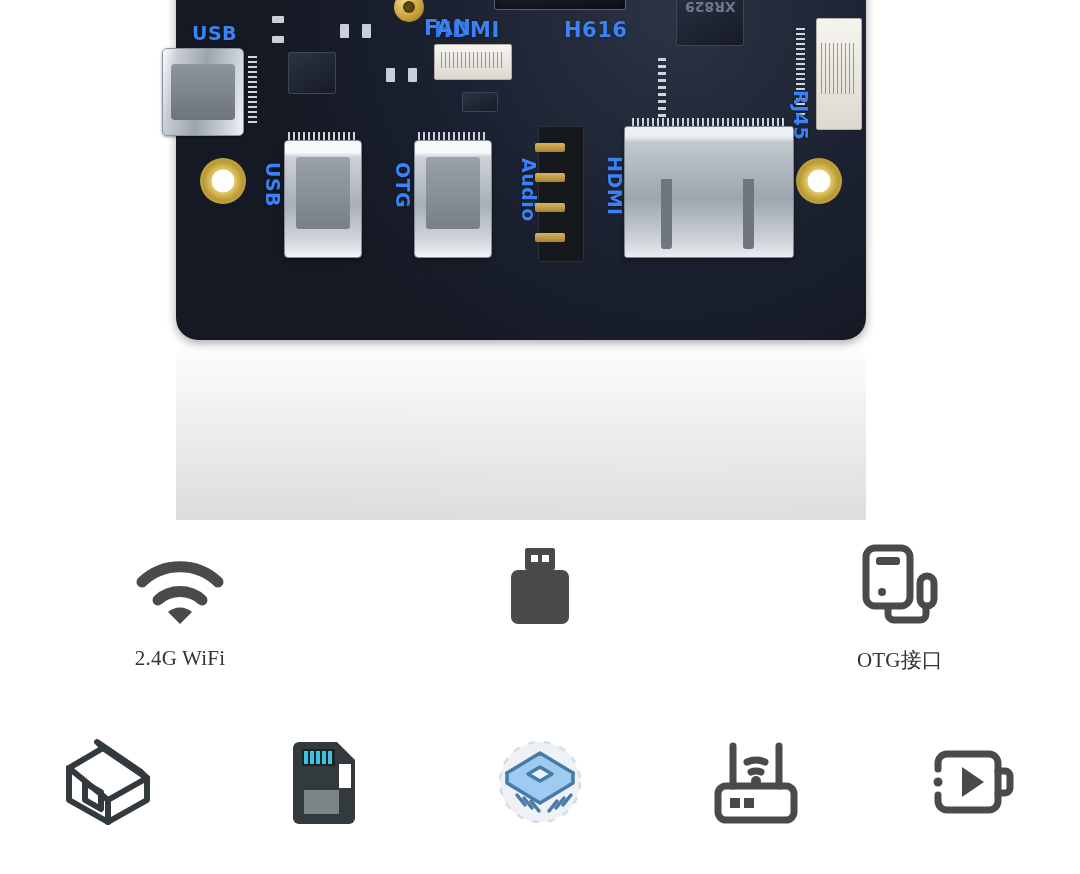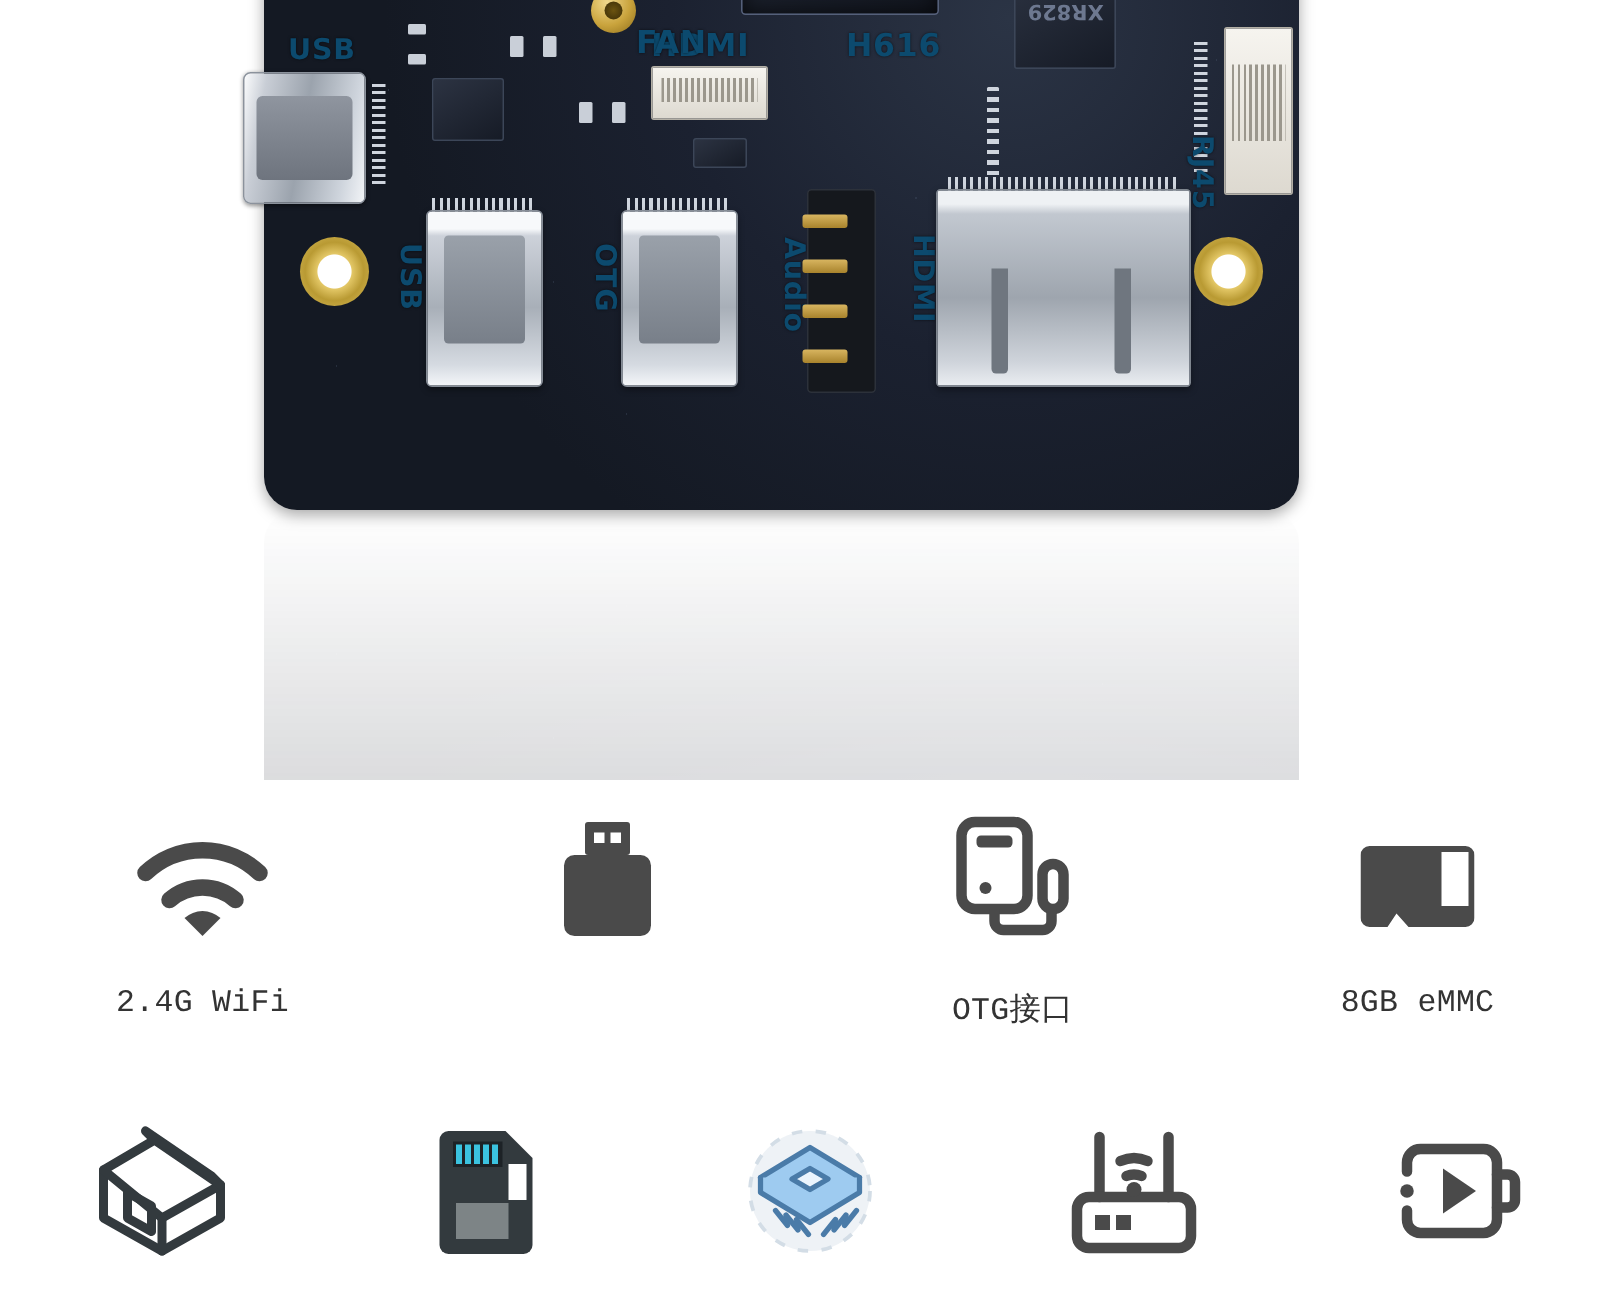--- a/index.html
+++ b/index.html
@@ -28,21 +28,21 @@
       radial-gradient(1px 1px at 28% 62%,#4a586e 50%,transparent 51%),
       radial-gradient(1px 1px at 47% 12%,#56647c 50%,transparent 51%),
       radial-gradient(1px 1px at 63% 48%,#49566b 50%,transparent 51%),
       radial-gradient(1px 1px at 81% 71%,#53617a 50%,transparent 51%),
       radial-gradient(1px 1px at 35% 84%,#4d5b72 50%,transparent 51%),
       radial-gradient(1px 1px at 92% 25%,#4d5b72 50%,transparent 51%),
       radial-gradient(1px 1px at 7% 76%,#4d5b72 50%,transparent 51%);
   }
 
   
-  .silk{position:absolute;color:#0c4a6e;font-weight:700;letter-spacing:.5px;
+  .silk{position:absolute;color:#3b82f6;font-weight:700;letter-spacing:.5px;
         font-family:"DejaVu Sans",sans-serif;text-shadow:0 0 2px rgba(0,0,0,.6);z-index:7;}
   .silk.vert{writing-mode:vertical-rl;}
 
   
   .pad{position:absolute;background:#c9cfd8;border-radius:1px;z-index:4;}
   .ic{position:absolute;background:linear-gradient(150deg,#2c3342,#161b26);
       border:1px solid #3c4658;border-radius:2px;z-index:5;}
   .soc{position:absolute;background:linear-gradient(145deg,#232a38,#12161f);
        border:1px solid #55607a;border-radius:3px;z-index:5;
        box-shadow:inset 0 0 14px rgba(0,0,0,.7);}
@@ -99,22 +99,22 @@
     -webkit-mask-image:linear-gradient(to top,transparent 0%,rgba(0,0,0,.18) 42%,rgba(0,0,0,.42) 100%);
             mask-image:linear-gradient(to top,transparent 0%,rgba(0,0,0,.18) 42%,rgba(0,0,0,.42) 100%);
     opacity:.5;pointer-events:none;}
   .reflection .board{top:-150px;height:400px;border-radius:4px 4px 22px 22px;}
 
   
   .features{position:absolute;left:0;top:540px;width:1080px;}
   .frow{display:flex;}
   .fcell{flex:1;display:flex;flex-direction:column;align-items:center;}
   .ficon{height:86px;display:flex;align-items:flex-end;justify-content:center;}
-  .flabel{margin-top:32px;font-size:21px;color:#333333;letter-spacing:.2px;
-          font-family:Liberation Mono, monospace;white-space:nowrap;}
+  .flabel{margin-top:20px;font-size:21px;color:#333333;letter-spacing:.2px;
+          font-family:Liberation Serif, serif;white-space:nowrap;}
   .frow2{margin-top:62px;}
   .frow2 .ficon{height:92px;align-items:center;}
 </style>
 </head>
 <body>
 
 <div class="photo">
 
   <div class="reflection">
     <div class="board"></div>
@@ -225,29 +225,20 @@
             <path d="M26 62 v8 a6 6 0 0 0 6 6 h26 a6 6 0 0 0 6 -6 v-8"></path>
           </g>
           <rect x="14" y="13" width="24" height="8" rx="3" fill="#4a4a4a"></rect>
           <circle cx="20" cy="48" r="4" fill="#4a4a4a"></circle>
         </svg>
       </div>
       <div class="flabel">OTG接口</div>
     </div>
 
 
-    <div class="fcell">
-      <div class="ficon">
-        <svg width="76" height="64" viewBox="0 0 76 64">
-          <path d="M6 2 h64 a6 6 0 0 1 6 6 v42 a6 6 0 0 1 -6 6 h-38 l-8 -9 l-6 9 h-12 a6 6 0 0 1 -6 -6 v-42 a6 6 0 0 1 6 -6 z" fill="#4a4a4a"></path>
-          <rect x="54" y="6" width="18" height="36" fill="#ffffff"></rect>
-        </svg>
-      </div>
-      <div class="flabel">8GB eMMC</div>
-    </div>
   </div>
 
   <div class="frow frow2">
 
     <div class="fcell">
       <div class="ficon">
         <svg width="90" height="88" viewBox="0 0 90 88">
           <g fill="none" stroke="#333a3e" stroke-width="6" stroke-linejoin="round" stroke-linecap="round">
             <path d="M6 30 L6 62 L45 84 L84 62 L84 40"></path>
             <path d="M6 30 L40 10 L84 40 L45 62 Z"></path>

